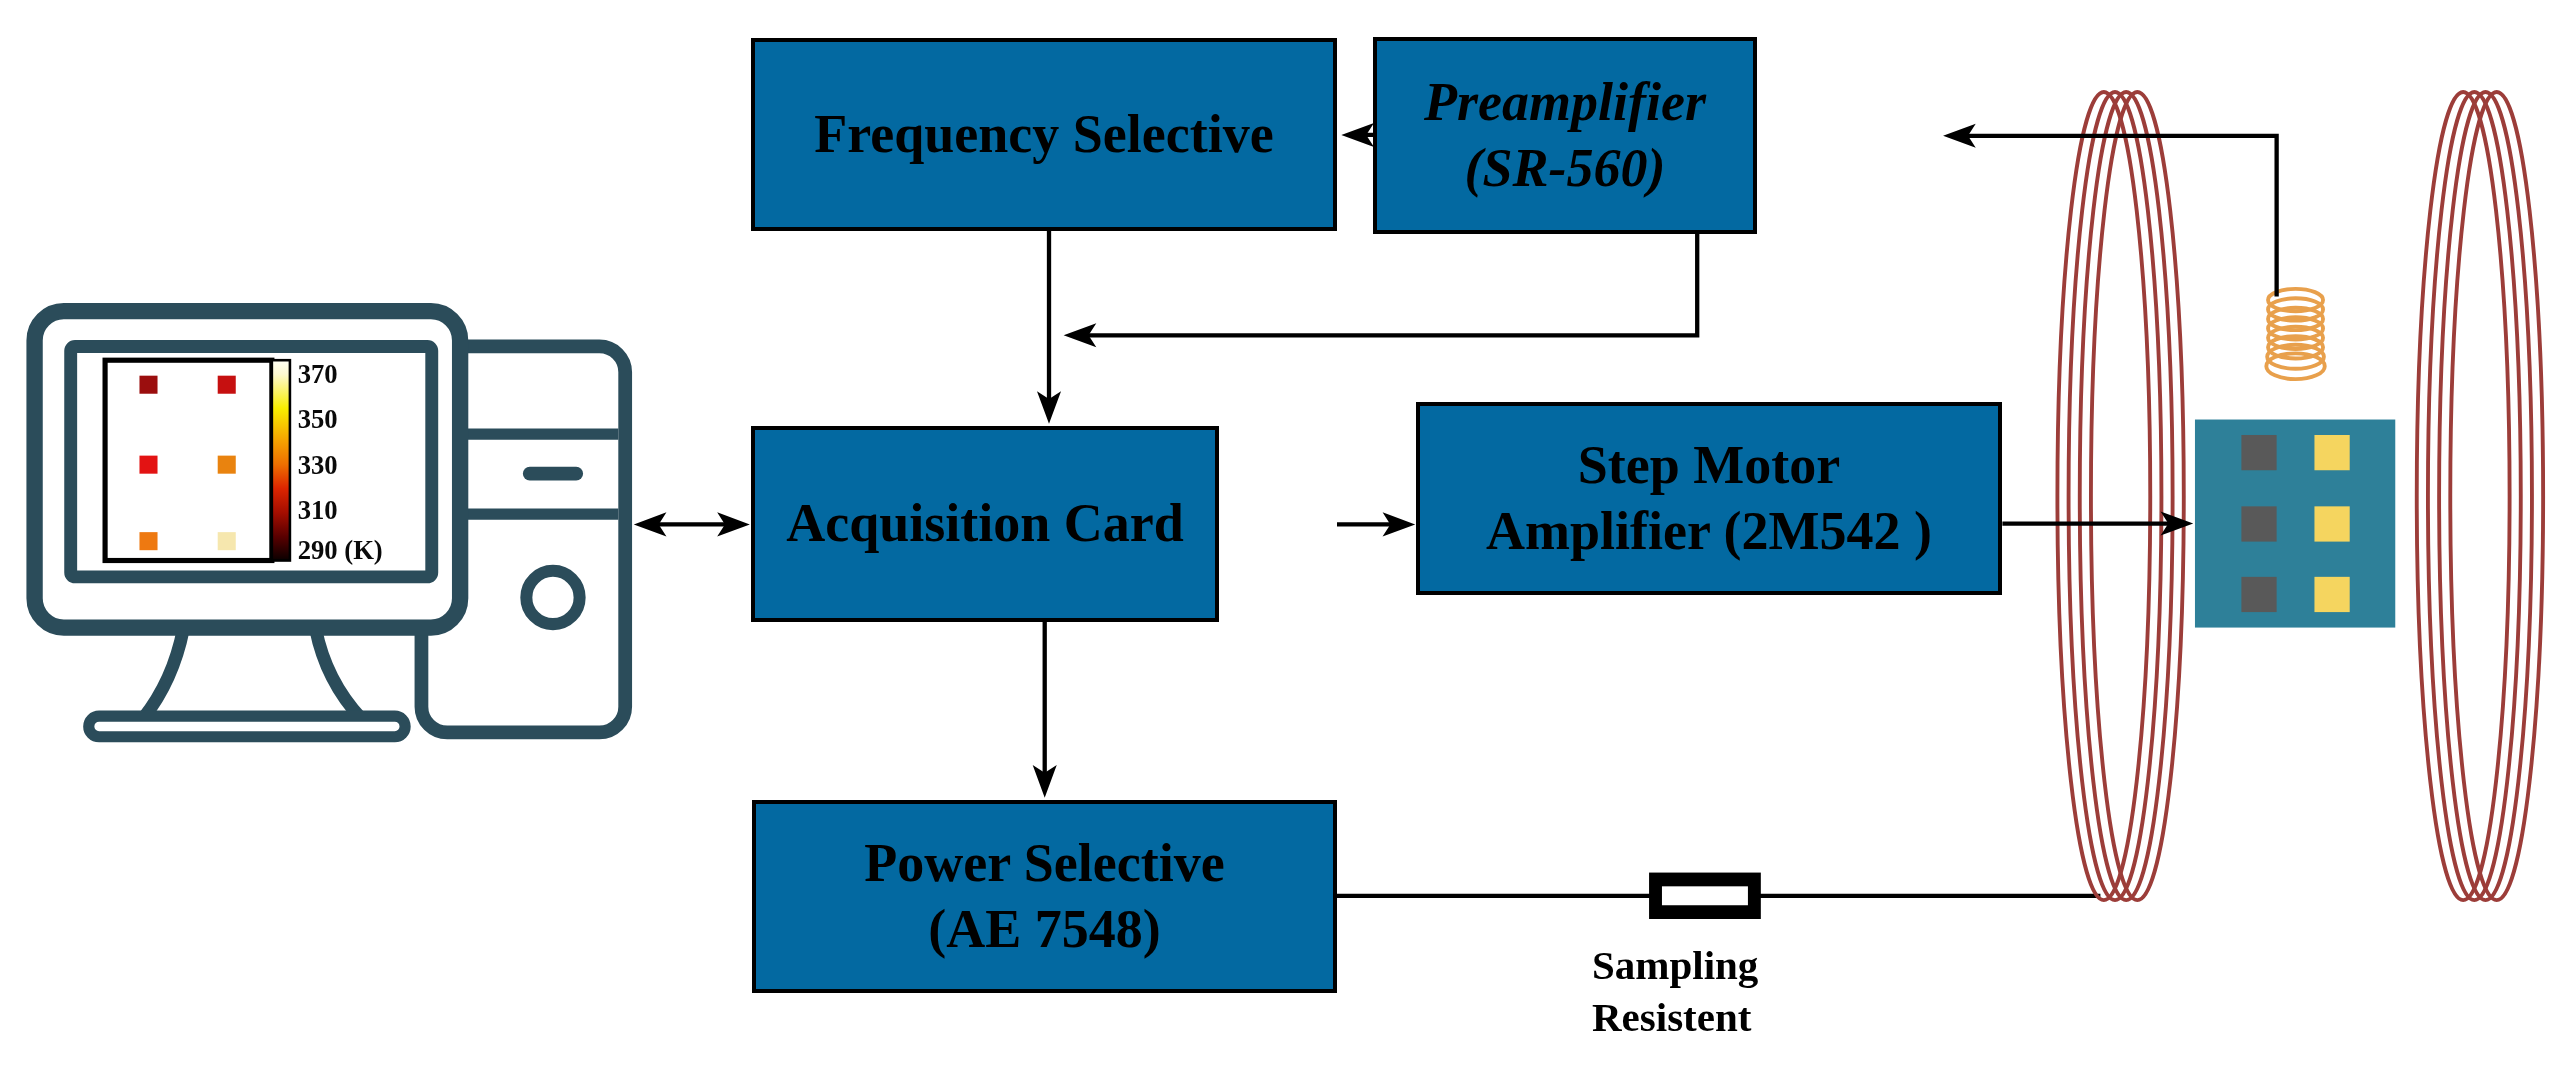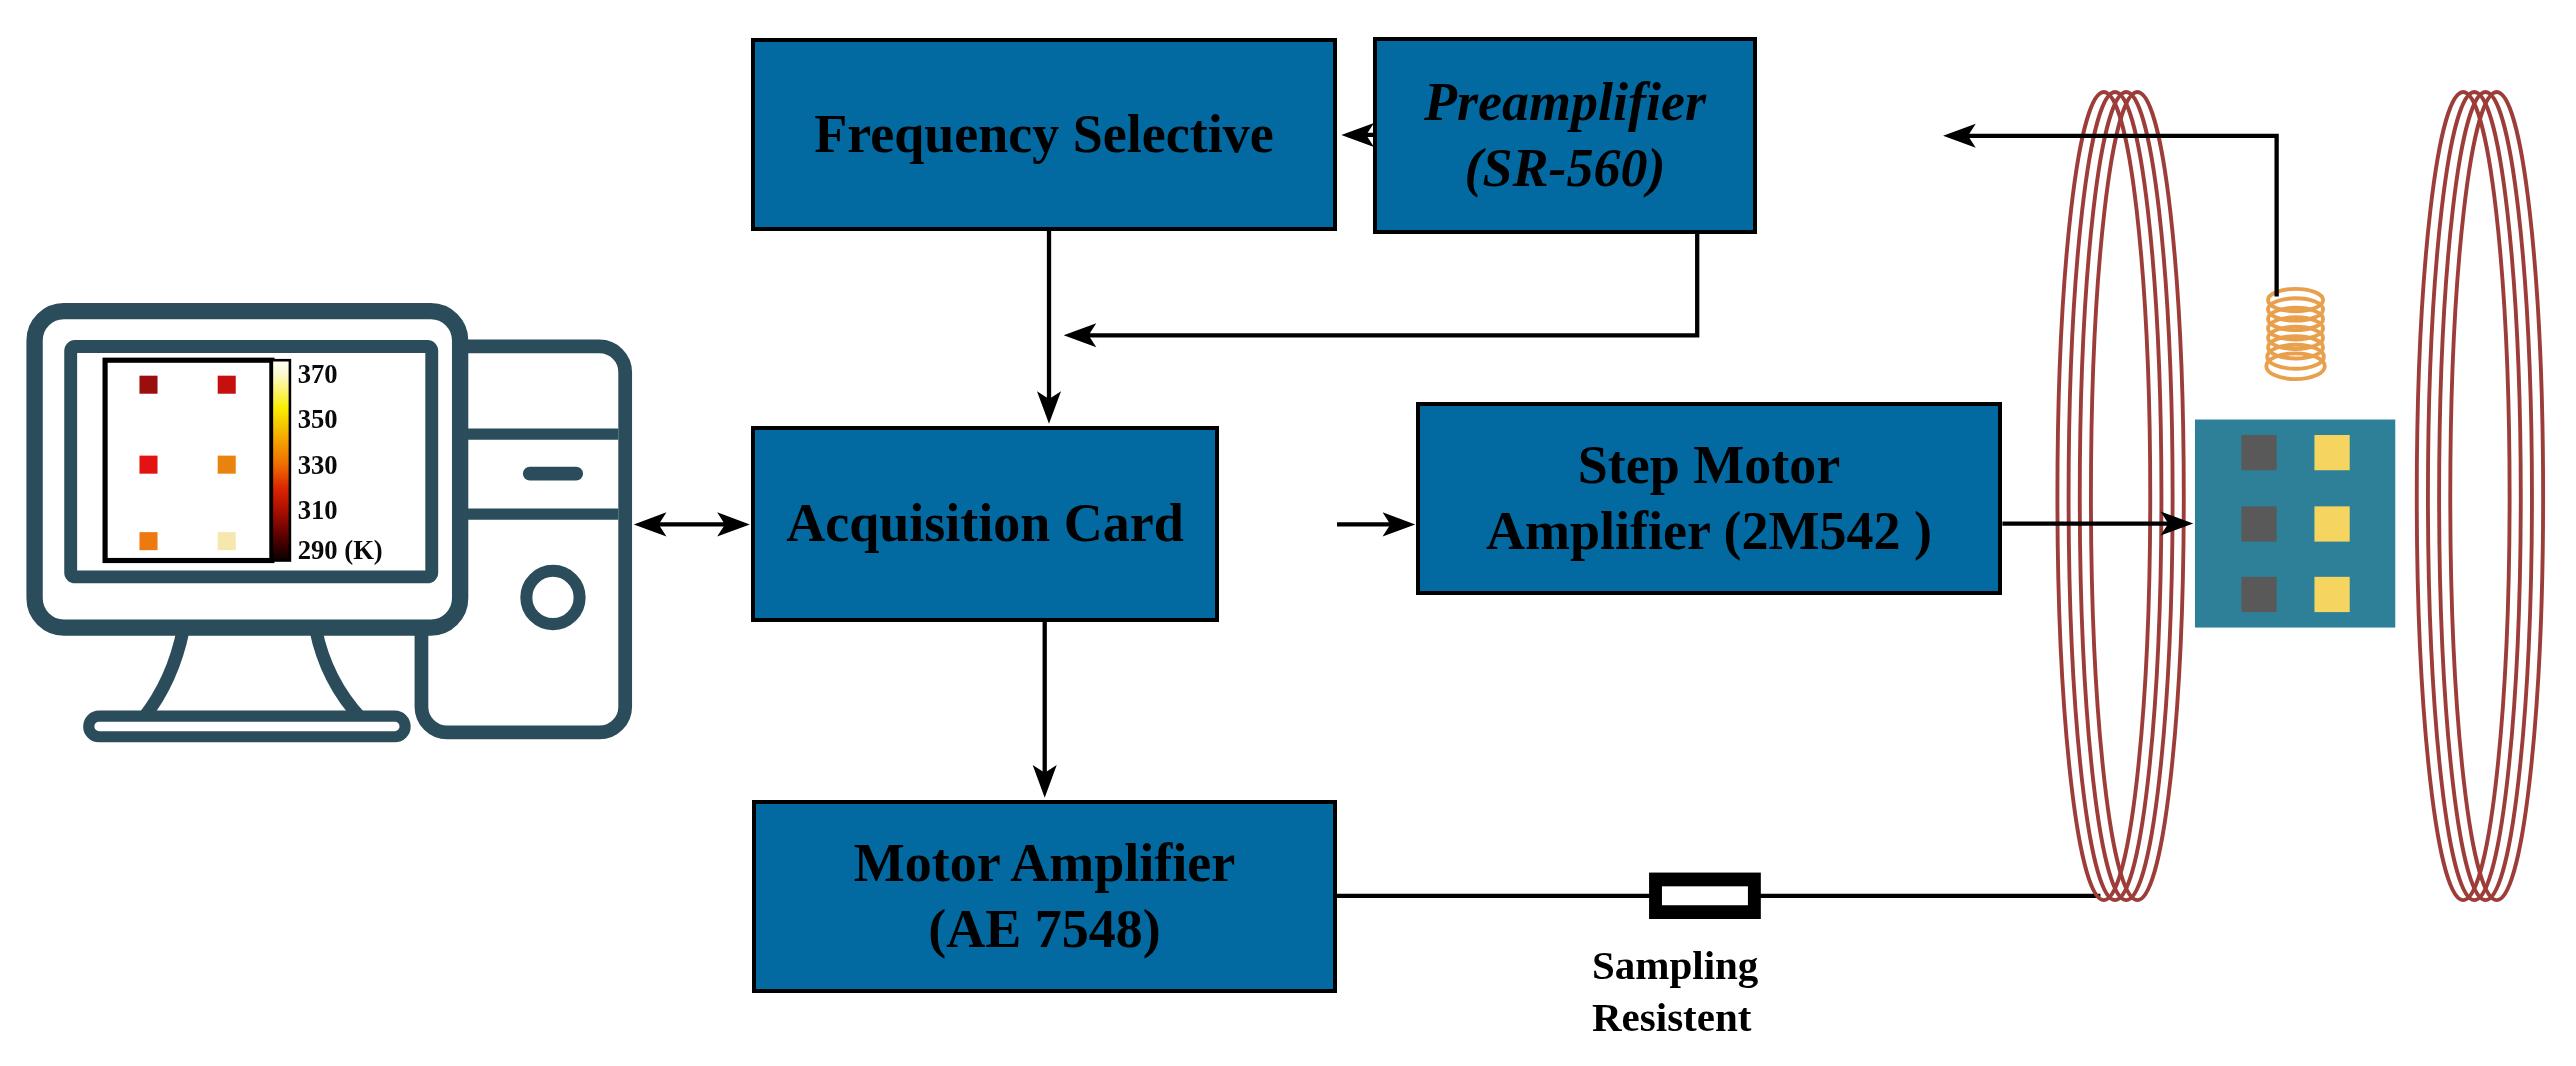--- a/index.html
+++ b/index.html
@@ -162,21 +162,21 @@
   <div class="box" style="left:751px;top:426px;width:468px;height:196px;">
     <span>Acquisition Card</span>
   </div>
 
   <div class="box" style="left:1416px;top:402px;width:586px;height:193px;">
     <span>Step Motor</span>
     <span>Amplifier (2M542 )</span>
   </div>
 
   <div class="box" style="left:752px;top:800px;width:585px;height:193px;">
-    <span>Motor Amplifier</span>
+    <span>Power Selective</span>
     <span>(AE 7548)</span>
   </div>
 
   <div class="float-label" style="left:1592px;top:939px;width:224px;">
     <span>Sampling</span>
     <span>Resistent</span>
   </div>
 
 </div>
 

